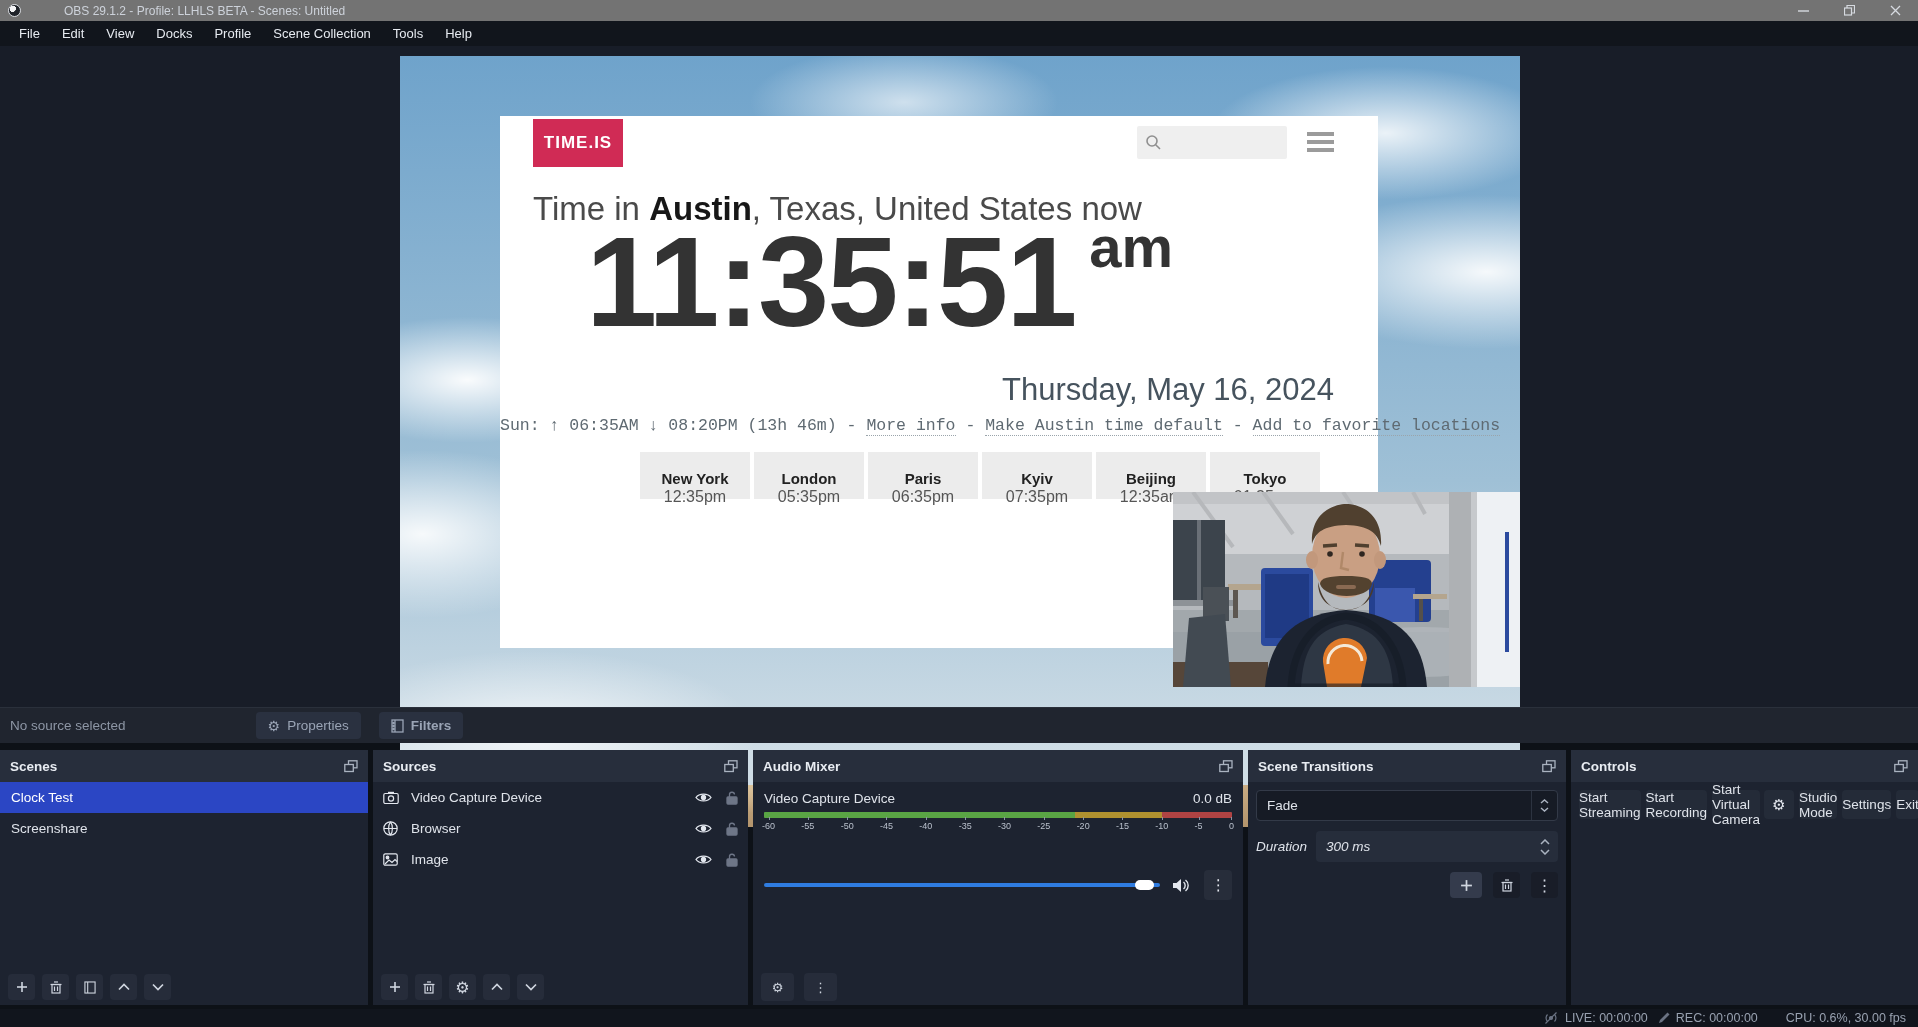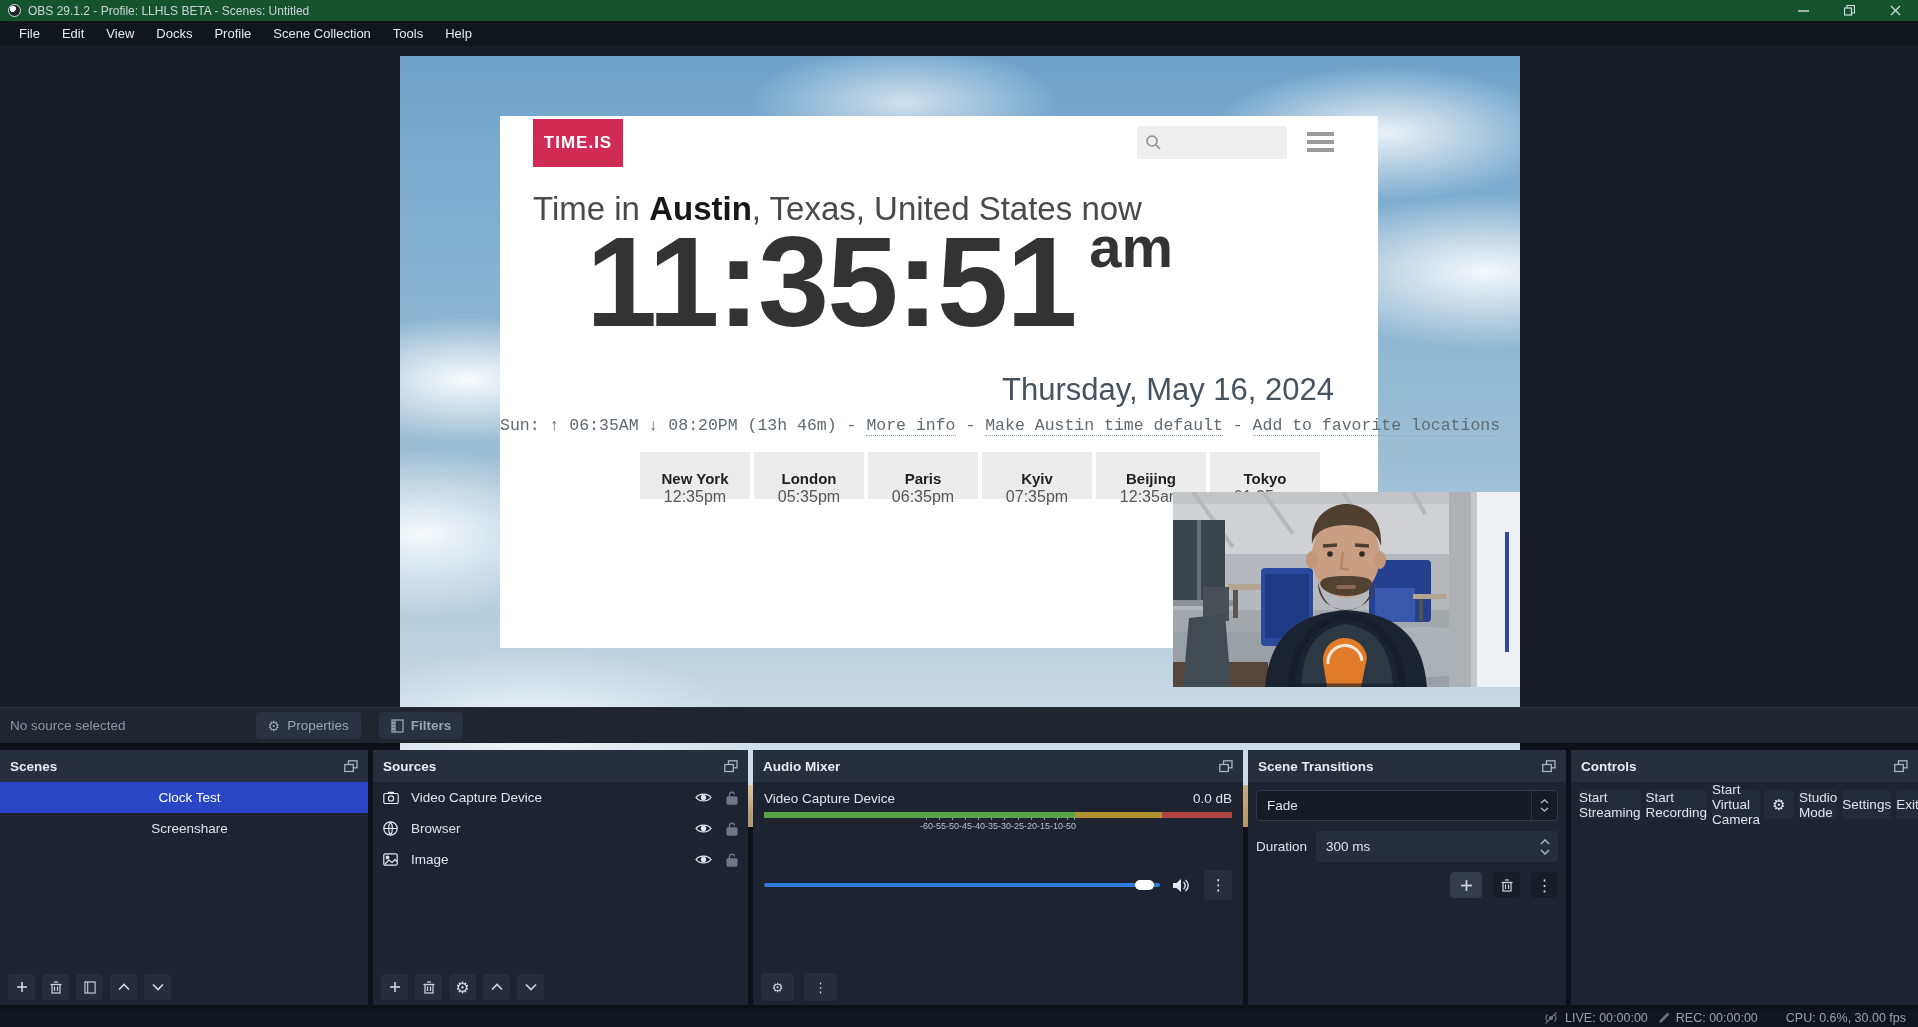--- a/index.html
+++ b/index.html
@@ -1,20 +1,20 @@
 <!DOCTYPE html>
 <html><head>
 <meta charset="utf-8">
 <style>
   * { margin:0; padding:0; box-sizing:border-box; }
   html,body { width:1918px; height:1027px; background:#0d1117; font-family:"Liberation Sans", sans-serif; overflow:hidden; }
   #app { position:relative; width:1918px; height:1027px; background:#0d1117; color:#dfe3ea; }
 
   
-  .titlebar { position:absolute; left:0; top:0; width:1918px; height:21px; background:#14532d; display:flex; align-items:center; }
+  .titlebar { position:absolute; left:0; top:0; width:1918px; height:21px; background:#737373; display:flex; align-items:center;gap:36px; }
   .obs-logo { width:13px; height:13px; margin:0 7px 0 8px; position:relative; border-radius:50%;
               background:radial-gradient(circle at 35% 35%, #f2f3f5 0 30%, #20242b 31% 100%); border:1px solid #d7dadf; }
   .title-text { font-size:12px; color:#cdd2da; }
   .winbtns { margin-left:auto; display:flex; height:21px; }
   .winbtn { width:46px; height:21px; display:flex; align-items:center; justify-content:center; color:#d6dae0; font-size:12px; }
   .winbtn svg { display:block; }
 
   
   .menubar { position:absolute; left:0; top:21px; width:1918px; height:25px; background:#11151c; display:flex; align-items:center; padding-left:8px; }
   .menu-item { font-size:13px; color:#e6eaf0; padding:0 11px; height:25px; display:flex; align-items:center; }
@@ -77,53 +77,53 @@
   .dock-toolbar { position:absolute; left:0; right:0; bottom:0; height:36px; display:flex; align-items:center; gap:7px; padding:0 8px; }
   .tbtn { width:27px; height:26px; background:#262c3a; border-radius:4px; display:flex; align-items:center; justify-content:center; color:#cfd5df; }
   .tbtn svg { display:block; }
 
   .dock-scenes   { left:0;     width:368px; }
   .dock-sources  { left:373px; width:375px; }
   .dock-mixer    { left:753px; width:490px; }
   .dock-trans    { left:1248px; width:318px; }
   .dock-controls { left:1571px; width:347px; }
 
-  .scene-row { height:31px; display:flex; align-items:center; padding-left:11px; font-size:13.5px; color:#dfe3ea;justify-content:center; }
+  .scene-row { height:31px; display:flex; align-items:center; padding-left:11px; font-size:13.5px; color:#dfe3ea; }
   .scene-row.sel { background:#2b46c4; color:#ffffff; }
 
   .src-row { height:31px; display:flex; align-items:center; padding:0 10px; font-size:13.5px; color:#dfe3ea; }
   .src-row .sicon { width:17px; margin-right:11px; color:#e3e7ee; display:flex; }
   .src-row .spacer { flex:1; }
   .src-row .eye { color:#e3e7ee; margin-right:14px; display:flex; }
   .src-row .lock { color:#6e7687; display:flex; }
 
   
   .mix-label-row { display:flex; justify-content:space-between; padding:9px 11px 4px 11px; font-size:13.5px; color:#dfe3ea; }
   .meter { margin:2px 11px 0 11px; height:6px; border-radius:1px;
            background:linear-gradient(90deg, #59a444 0 66.5%, #b0912f 66.5% 85%, #b04343 85% 100%); }
-  .tickrow { display:flex; justify-content:center; margin:3px 9px 0 9px; }
+  .tickrow { display:flex; justify-content:space-between; margin:3px 9px 0 9px; }
   .tickrow span { position:relative; font-size:9px; color:#b9c0cc; }
   .tickrow span::before { content:''; position:absolute; left:50%; top:-4px; width:1px; height:3px; background:#8a93a3; }
   .vol-row { position:absolute; left:11px; right:11px; top:88px; height:30px; display:flex; align-items:center; }
   .vol-track { position:relative; width:400px; height:4px; background:#2f7ce0; border-radius:2px; }
   .vol-handle { position:absolute; right:6px; top:-3px; width:19px; height:10px; background:#ffffff; border-radius:5px; }
   .vol-speaker { margin-left:12px; color:#e3e7ee; display:flex; }
   .vol-dots { margin-left:14px; width:28px; height:30px; background:#272d3a; border-radius:4px;
               display:flex; align-items:center; justify-content:center; color:#e3e7ee; font-size:15px; }
   .mix-toolbar { gap:10px; }
   .mix-toolbar .tbtn { width:33px; height:28px; font-size:13px; }
 
   
   .trans-body { padding:8px; }
   .combo { height:31px; background:#161b25; border:1px solid #333a48; border-radius:4px; display:flex; align-items:center;
            font-size:13.5px; color:#dfe3ea; }
   .combo .val { padding-left:10px; flex:1; }
   .combo .chevs { width:26px; border-left:1px solid #2c3340; height:100%; display:flex; flex-direction:column;
                   align-items:center; justify-content:center; gap:3px; color:#aab3c0; }
-  .dur-row { display:flex; align-items:center; margin-top:10px; gap:9px; }
+  .dur-row { display:flex; align-items:center; margin-top:10px; gap:9px;font-style:italic; }
   .dur-label { font-size:13.5px; color:#dfe3ea; }
   .spin { flex:1; height:31px; background:#262d3b; border-radius:4px; display:flex; align-items:center; font-size:13.5px; color:#dfe3ea; }
   .spin .val { padding-left:10px; flex:1; }
   .spin .chevs { width:26px; display:flex; flex-direction:column; align-items:center; justify-content:center; gap:4px; color:#aab3c0; }
   .trans-btns { display:flex; justify-content:flex-end; gap:11px; margin-top:10px; }
   .trans-btns .tbtn.plus { background:#343b4c; width:32px; }
   .trans-btns .tbtn.dark { background:#191d28; }
 
   
   .controls-body { padding:8px; display:flex; flex-direction:row; gap:5px; }

